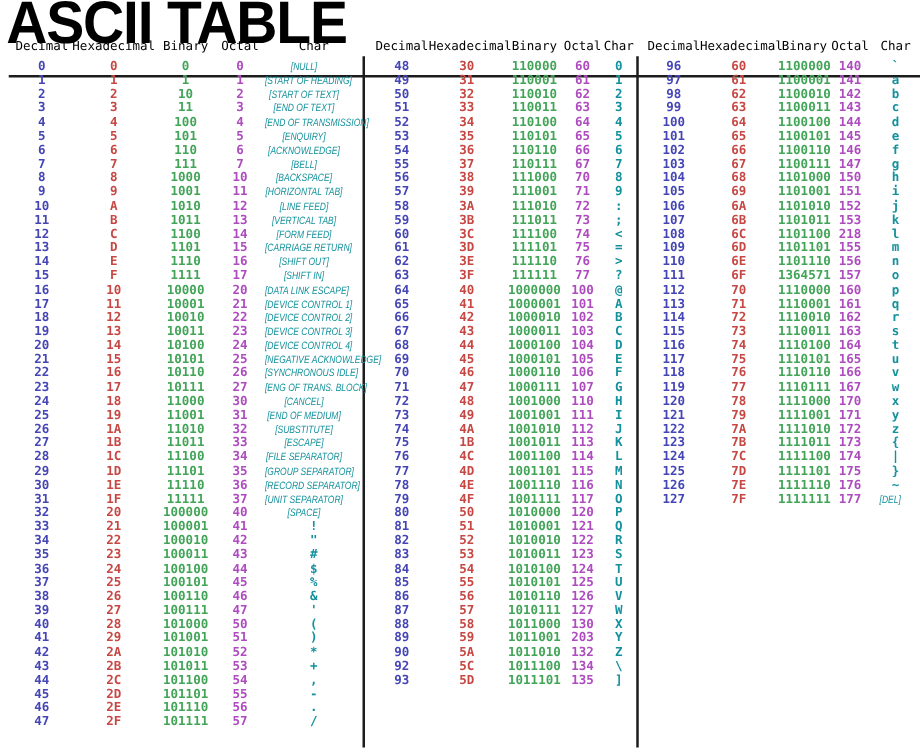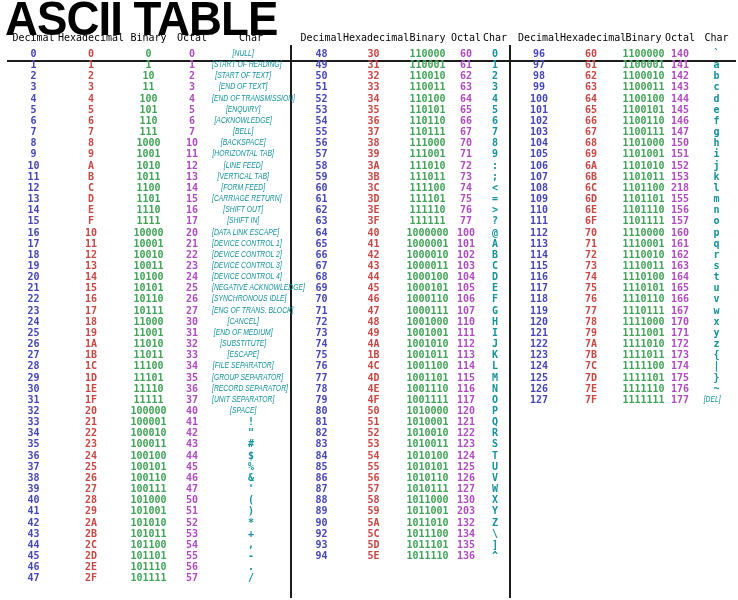--- a/index.html
+++ b/index.html
@@ -726,27 +726,20 @@
         <span class="c-oct">134</span>
         <span class="c-char">\</span>
       </div>
       <div class="row grid-row">
         <span class="c-dec">93</span>
         <span class="c-hex">5D</span>
         <span class="c-bin">1011101</span>
         <span class="c-oct">135</span>
         <span class="c-char">]</span>
       </div>
-      <div class="row grid-row">
-        <span class="c-dec">94</span>
-        <span class="c-hex">5E</span>
-        <span class="c-bin">1011110</span>
-        <span class="c-oct">136</span>
-        <span class="c-char">^</span>
-      </div>
     </div>
 </div>
 <div class="section sec2">
   <div class="header-row grid-row">
       <span>Decimal</span>
       <span>Hexadecimal</span>
       <span>Binary</span>
       <span>Octal</span>
       <span>Char</span>
     </div>
@@ -852,21 +845,21 @@
       <div class="row grid-row">
         <span class="c-dec">110</span>
         <span class="c-hex">6E</span>
         <span class="c-bin">1101110</span>
         <span class="c-oct">156</span>
         <span class="c-char">n</span>
       </div>
       <div class="row grid-row">
         <span class="c-dec">111</span>
         <span class="c-hex">6F</span>
-        <span class="c-bin">1101111</span>
+        <span class="c-bin">1364571</span>
         <span class="c-oct">157</span>
         <span class="c-char">o</span>
       </div>
       <div class="row grid-row">
         <span class="c-dec">112</span>
         <span class="c-hex">70</span>
         <span class="c-bin">1110000</span>
         <span class="c-oct">160</span>
         <span class="c-char">p</span>
       </div>

